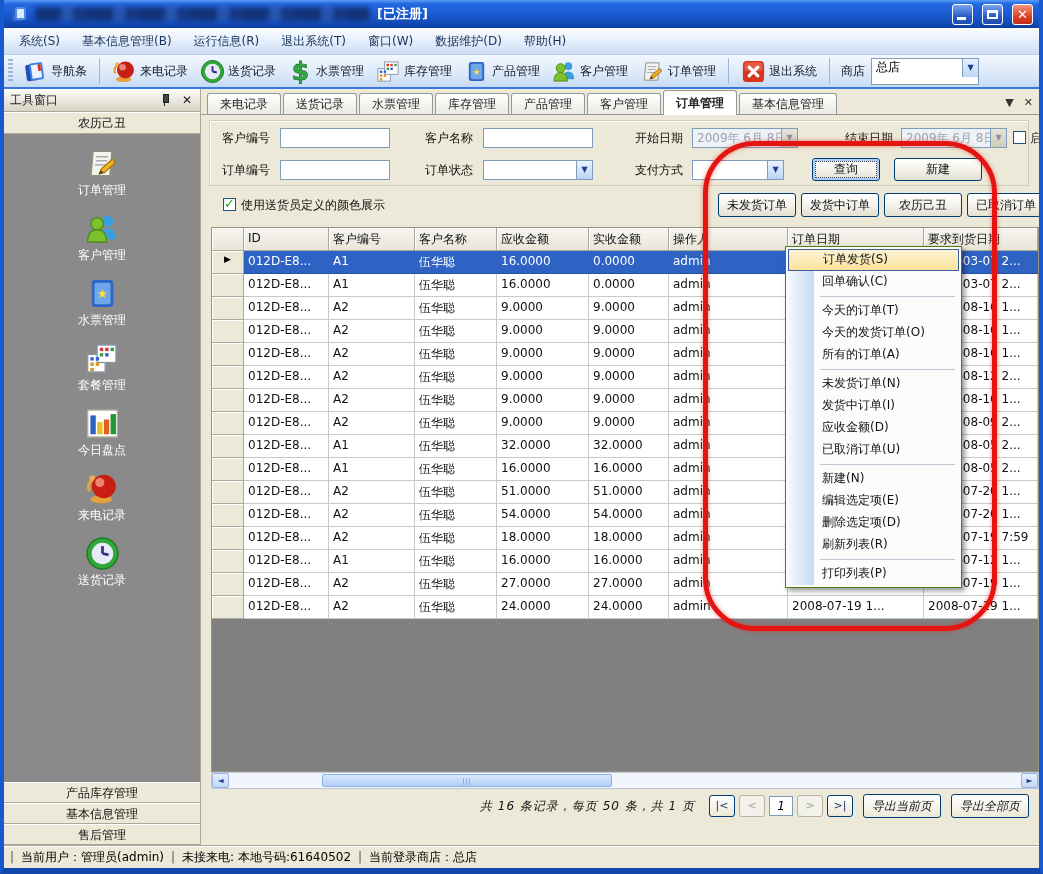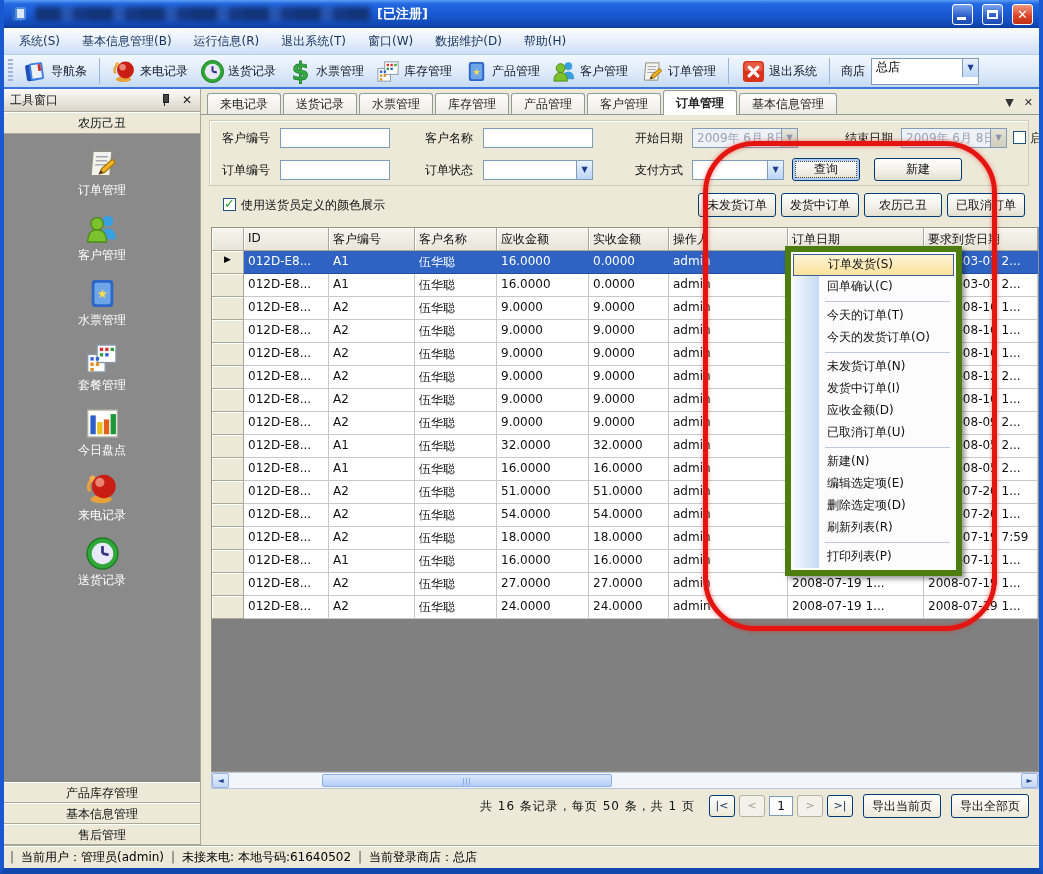--- a/index.html
+++ b/index.html
@@ -75,21 +75,21 @@
   .flbl{position:absolute;color:#111;line-height:20px;white-space:nowrap;}
   .fin{position:absolute;height:20px;border:1px solid #7F9DB9;background:#fff;font:inherit;padding:0 3px;}
   .combo{position:absolute;height:20px;border:1px solid #7F9DB9;background:#fff;display:flex;align-items:center;}
   .combo .val{flex:1;padding:0 4px;white-space:nowrap;overflow:hidden;}
   .combo.disabled{background:#eef1f6;}
   .combo.disabled .val{color:#9aa2b4;}
   .combo.disabled .dd-btn{background:linear-gradient(180deg,#e6e4d8,#cfccbc);color:#8a93a8;}
   .cb{position:absolute;width:13px;height:13px;border:1px solid #1d5281;background:#fff;}
   .cb.checked::after{content:"✓";position:absolute;left:0px;top:-3px;color:#21a121;font-weight:bold;font-size:13px;}
   .xpbtn{position:absolute;height:23px;border:1px solid #003C74;border-radius:3px;color:#111;text-align:center;
-    background:linear-gradient(180deg,#fff 0%,#f2f1ea 55%,#e3e0d0 100%);font:inherit;cursor:default;padding:0;}
+    background:linear-gradient(180deg,#fff 0%,#f2f1ea 55%,#e3e0d0 100%);font:inherit;cursor:default;padding:0;margin-left:20px;}
   .xpbtn.focused{box-shadow:inset 0 0 0 2px #b0ccf4;outline:1px dotted #444;outline-offset:-4px;}
   .statusbtns{position:absolute;top:78px;left:0;right:0;height:26px;}
   .statusbtns .xpbtn{top:0;width:78px;height:24px;}
   
   .gridwrap{flex:1;display:flex;flex-direction:column;margin-left:10px;width:828px;min-height:0;
     border:1px solid #97937f;background:#808080;}
   .grid-row{display:grid;grid-template-columns:32px 85px 86px 82px 92px 80px 119px 136px minmax(0,1fr);height:23px;flex:none;}
   .hcell{background:linear-gradient(180deg,#f6f5f0,#e8e5d8);border-right:1px solid #aca899;border-bottom:1px solid #aca899;
     box-shadow:inset 1px 1px 0 #fff;padding:3px 4px;white-space:nowrap;overflow:hidden;color:#111;}
   .cell{background:#fff;border-right:1px solid #c9c9c9;border-bottom:1px solid #c9c9c9;padding:3px 4px;
@@ -102,35 +102,35 @@
   .hscroll{flex:none;margin-left:10px;width:828px;height:17px;background:#f2f5fc;border:1px solid #b9c6de;
     position:relative;display:flex;align-items:center;}
   .sb-arrow{width:17px;height:15px;background:linear-gradient(180deg,#e7effc,#c3d8f4);border:1px solid #98b4e4;
     border-radius:2px;color:#1d3e8e;font-size:8px;line-height:14px;text-align:center;flex:none;}
   .sb-arrow.right{margin-left:auto;}
   .sb-thumb{position:absolute;left:110px;width:290px;top:1px;height:13px;border:1px solid #8db0e8;border-radius:2px;
     background:linear-gradient(180deg,#dce9fc,#b3cdf6);}
   .sb-thumb::after{content:"";position:absolute;left:50%;top:3px;width:8px;height:7px;margin-left:-4px;
     background:repeating-linear-gradient(90deg,#8db0e8 0 1px,transparent 1px 3px);}
   
-  .pager{flex:none;height:34px;display:flex;align-items:center;justify-content:flex-end;padding-right:10px;gap:4px;color:#111;}
+  .pager{flex:none;height:34px;display:flex;align-items:center;justify-content:flex-end;padding-right:10px;gap:4px;color:#111;font-style:italic;}
   .pager .summary{margin-right:10px;letter-spacing:1px;}
   .pgbtn{width:26px;height:22px;border:1px solid #003C74;border-radius:3px;text-align:center;line-height:20px;
     background:linear-gradient(180deg,#fff,#ece9d8);font-size:11px;color:#16325c;}
   .pgbtn.dis{border-color:#b5b2a4;color:#a0a090;background:#f2f1ea;}
   .pg-input{width:24px;height:20px;border:1px solid #7F9DB9;text-align:center;font:inherit;padding:0;}
   .expbtn{height:24px;border:1px solid #003C74;border-radius:3px;background:linear-gradient(180deg,#fff,#ece9d8);
     padding:0 8px;font:inherit;color:#111;margin-left:6px;}
   .pagerpad{flex:none;height:22px;}
   
   .statusbar{flex:none;height:23px;background:#ECE9D8;border-top:1px solid #aca899;box-shadow:inset 0 1px 0 #fff;
     display:flex;align-items:center;padding:0 6px;gap:7px;white-space:nowrap;overflow:hidden;color:#000;}
   .statussep{color:#555;}
   
-  .ctxmenu{position:absolute;left:781px;top:246px;width:177px;background:#fcfcfc;border:6px solid #4d7c0f;
+  .ctxmenu{position:absolute;left:781px;top:246px;width:177px;background:#fcfcfc;border:1px solid #4d7c0f;
     padding:2px;z-index:40;box-shadow:3px 3px 5px rgba(0,0,0,.4);}
   .ctxmenu::before{content:"";position:absolute;left:2px;top:2px;bottom:2px;width:26px;
     background:linear-gradient(90deg,#f5f9ff,#c5d9f4);}
   .mi{position:relative;height:22px;line-height:20px;padding-left:34px;color:#111;cursor:default;}
   .mi.hl{background:linear-gradient(180deg,#fdf3d5,#fbe29b);border:1px solid #3c5e98;line-height:18px;}
   .msep{height:7px;position:relative;}
   .msep::after{content:"";position:absolute;left:32px;right:4px;top:3px;height:1px;background:#bdc7d8;}
   
   .annotation{position:absolute;left:699px;top:141px;width:294px;height:490px;border:5px solid #e41410;
     border-radius:52px;z-index:60;pointer-events:none;
@@ -688,20 +688,21 @@
       <span class="statussep">|</span>
       <span>当前登录商店：总店</span>
     </div>
 
   <div class="ctxmenu" id="ctxmenu">
       <div class="mi hl">订单发货(S)</div>
       <div class="mi">回单确认(C)</div>
       <div class="msep"></div>
       <div class="mi">今天的订单(T)</div>
       <div class="mi">今天的发货订单(O)</div>
+      <div class="mi">所有的订单(A)</div>
       <div class="msep"></div>
       <div class="mi">未发货订单(N)</div>
       <div class="mi">发货中订单(I)</div>
       <div class="mi">应收金额(D)</div>
       <div class="mi">已取消订单(U)</div>
       <div class="msep"></div>
       <div class="mi">新建(N)</div>
       <div class="mi">编辑选定项(E)</div>
       <div class="mi">删除选定项(D)</div>
       <div class="mi">刷新列表(R)</div>

